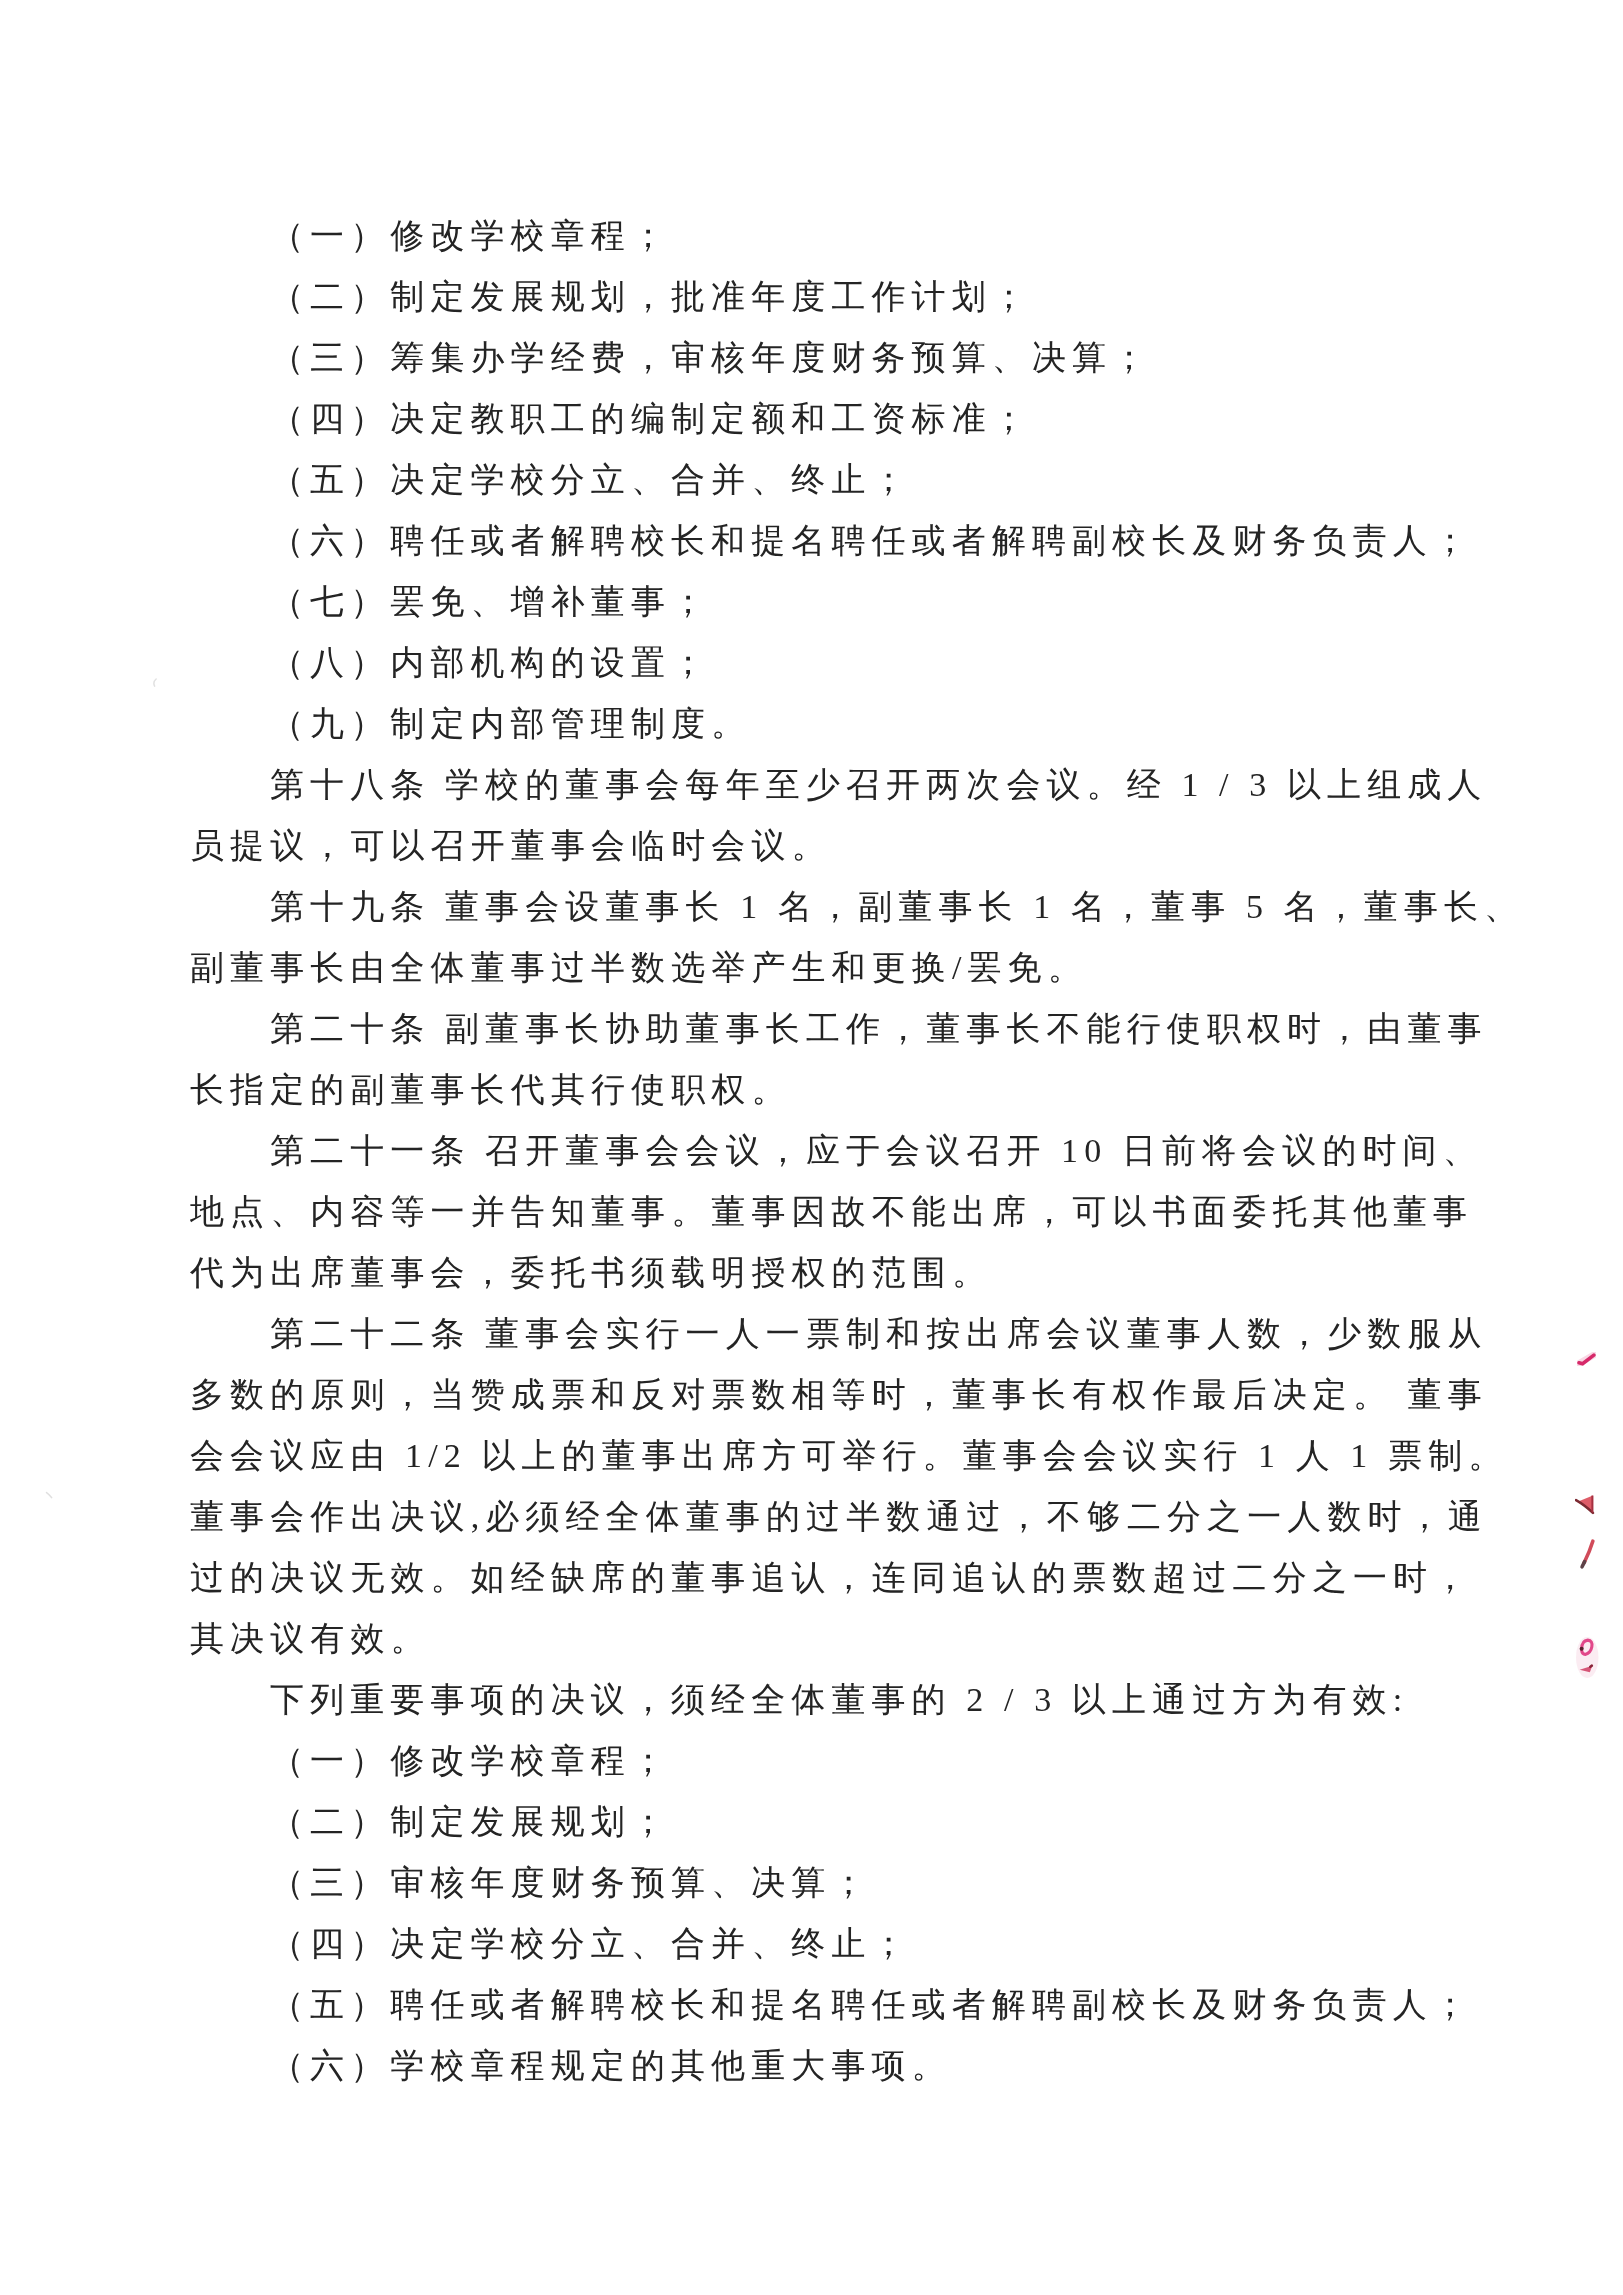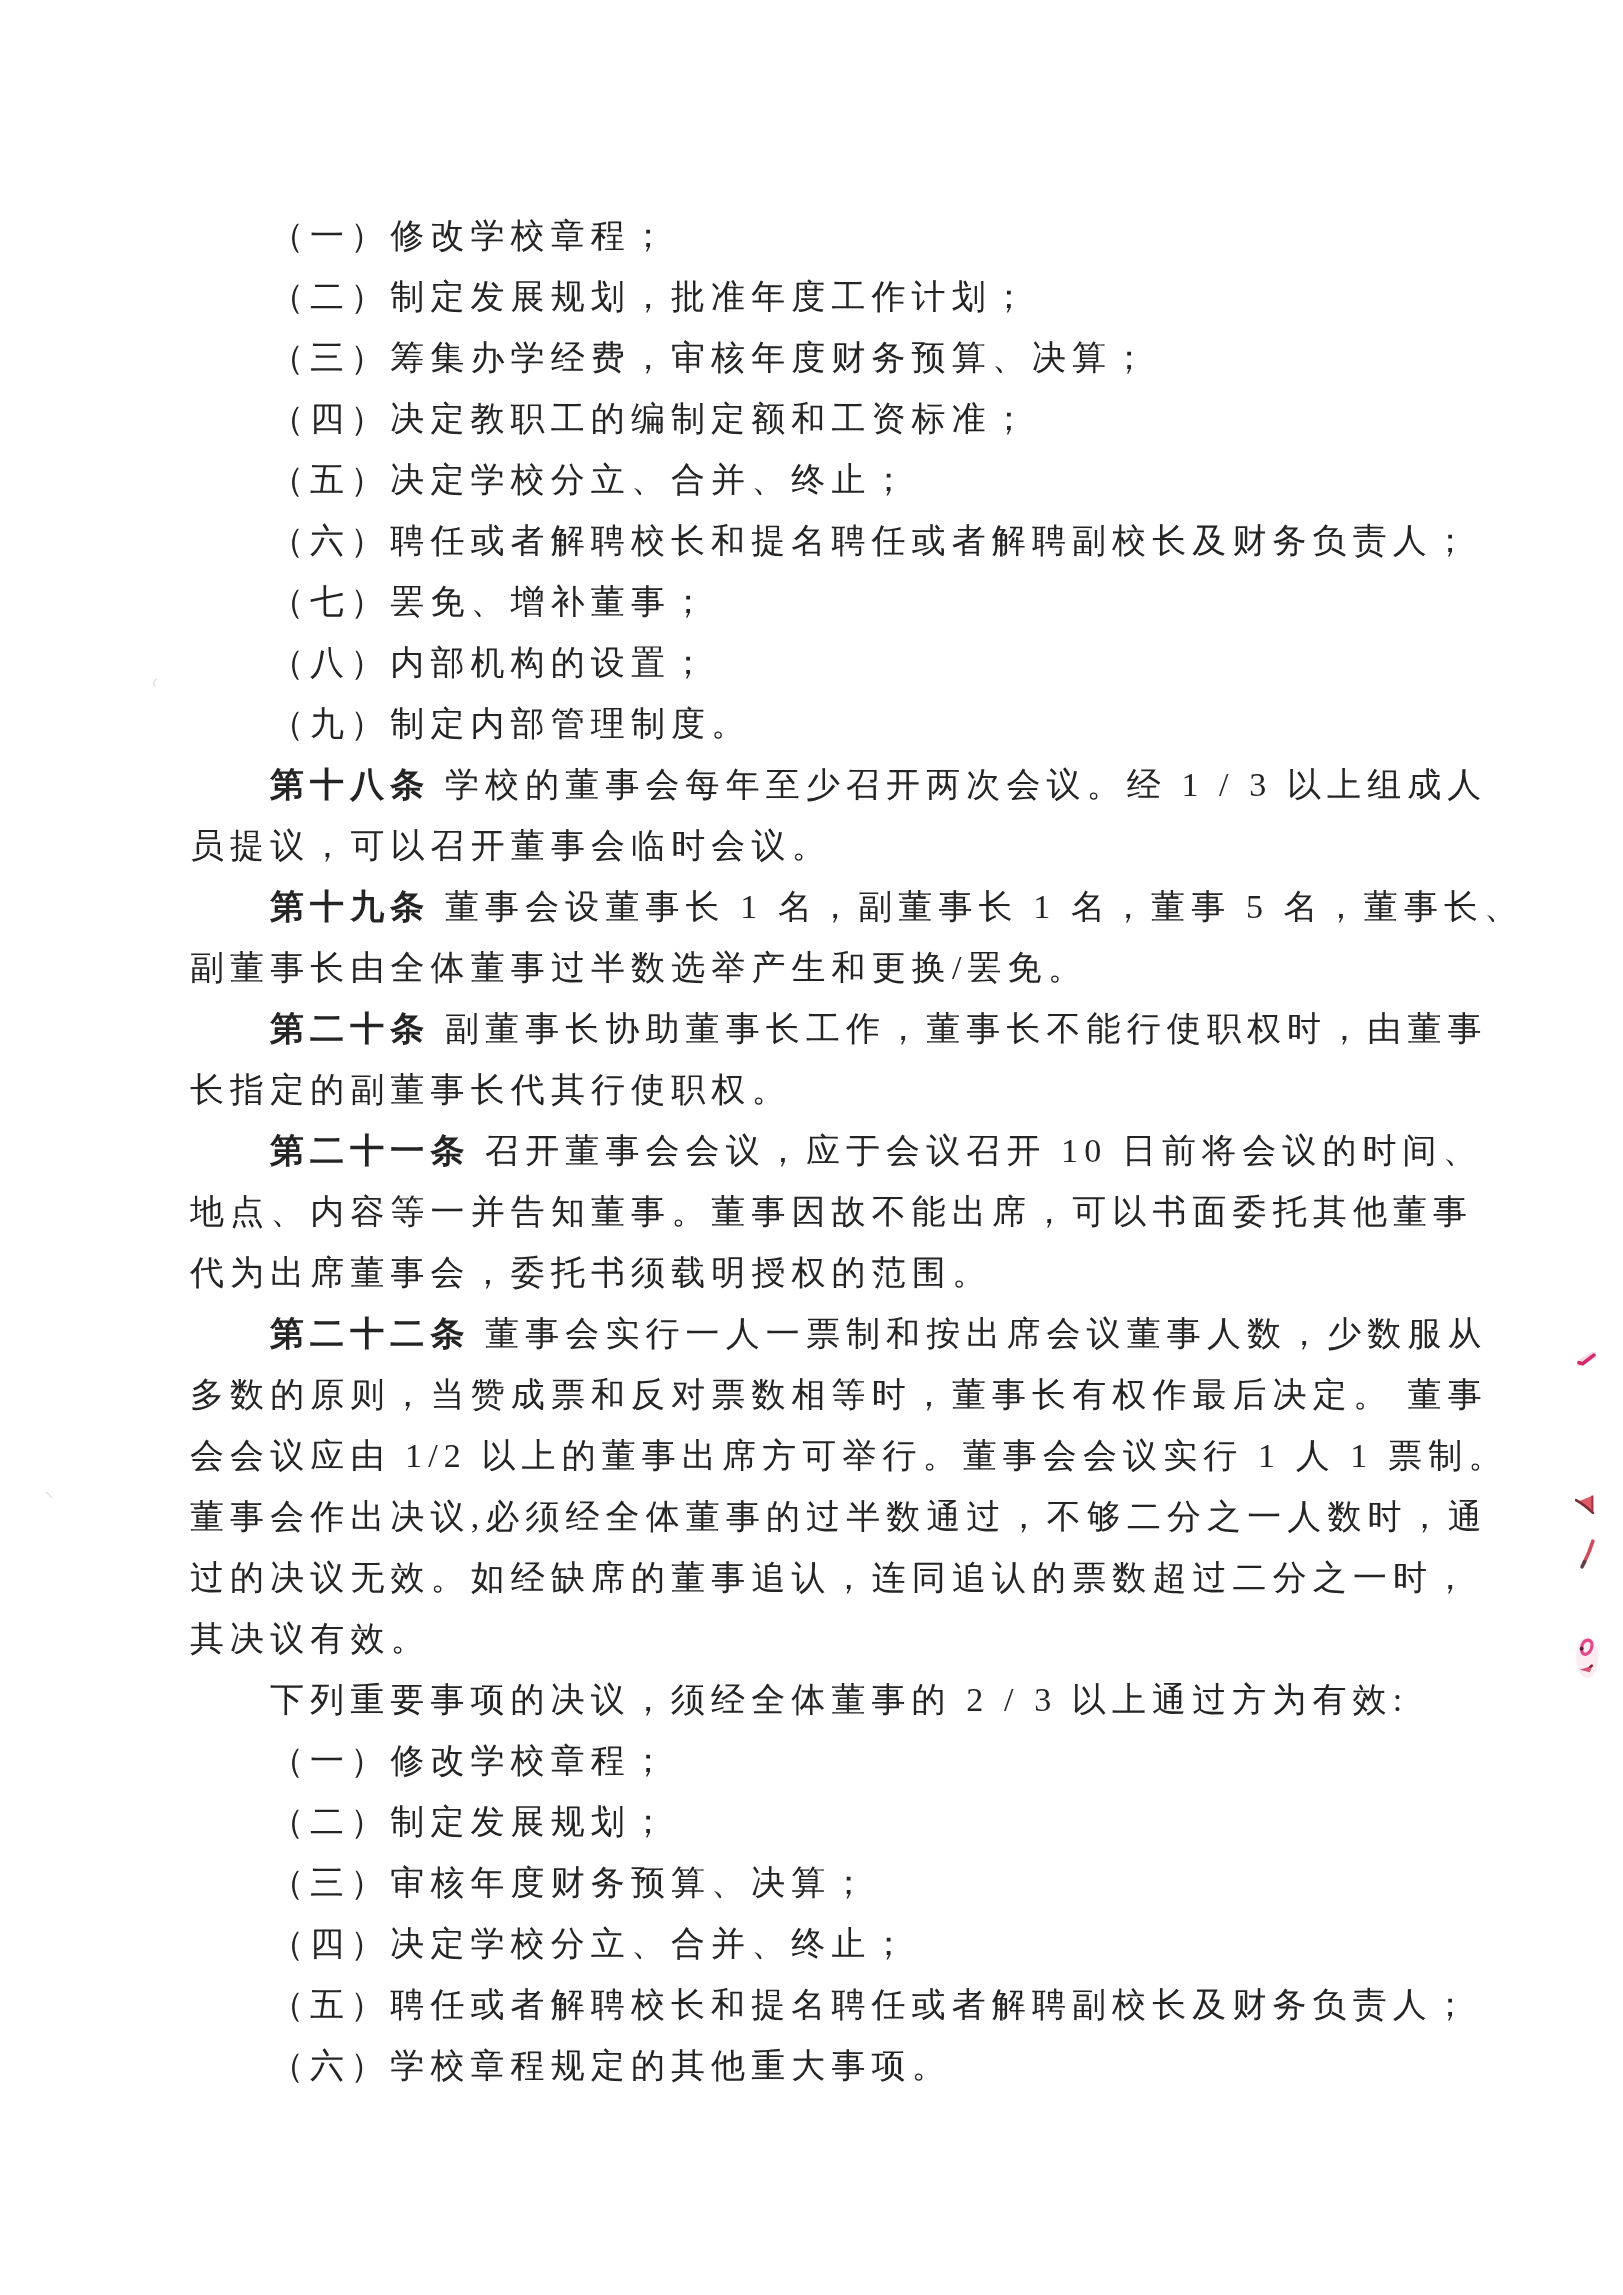--- a/index.html
+++ b/index.html
@@ -26,21 +26,21 @@
     color:var(--ink);
     font-size:34px;
     letter-spacing:6.1px;
     white-space:pre;
   }
   .line{
     height:61px;
     line-height:61px;
   }
   .line.indent{padding-left:80px;}
-  .bold{font-weight:700;}
+  .bold{font-weight:400;}
   .mark{position:absolute;}
   .speck{position:absolute;opacity:.55;}
 </style>
 </head>
 <body>
 
 <div class="page">
 
   <div class="doc"><div class="line indent"><span>（一）修改学校章程；</span></div><div class="line indent"><span>（二）制定发展规划，批准年度工作计划；</span></div><div class="line indent"><span>（三）筹集办学经费，审核年度财务预算、决算；</span></div><div class="line indent"><span>（四）决定教职工的编制定额和工资标准；</span></div><div class="line indent"><span>（五）决定学校分立、合并、终止；</span></div><div class="line indent"><span>（六）聘任或者解聘校长和提名聘任或者解聘副校长及财务负责人；</span></div><div class="line indent"><span>（七）罢免、增补董事；</span></div><div class="line indent"><span>（八）内部机构的设置；</span></div><div class="line indent"><span>（九）制定内部管理制度。</span></div><div class="line indent"><span class="bold">第十八条</span><span> 学校的董事会每年至少召开两次会议。经 1 / 3 以上组成人</span></div><div class="line"><span>员提议，可以召开董事会临时会议。</span></div><div class="line indent"><span class="bold">第十九条</span><span> 董事会设董事长 1 名，副董事长 1 名，董事 5 名，董事长、</span></div><div class="line"><span>副董事长由全体董事过半数选举产生和更换/罢免。</span></div><div class="line indent"><span class="bold">第二十条</span><span> 副董事长协助董事长工作，董事长不能行使职权时，由董事</span></div><div class="line"><span>长指定的副董事长代其行使职权。</span></div><div class="line indent"><span class="bold">第二十一条</span><span> 召开董事会会议，应于会议召开 10 日前将会议的时间、</span></div><div class="line"><span>地点、内容等一并告知董事。董事因故不能出席，可以书面委托其他董事</span></div><div class="line"><span>代为出席董事会，委托书须载明授权的范围。</span></div><div class="line indent"><span class="bold">第二十二条</span><span> 董事会实行一人一票制和按出席会议董事人数，少数服从</span></div><div class="line"><span>多数的原则，当赞成票和反对票数相等时，董事长有权作最后决定。 董事</span></div><div class="line"><span>会会议应由 1/2 以上的董事出席方可举行。董事会会议实行 1 人 1 票制。</span></div><div class="line"><span>董事会作出决议,必须经全体董事的过半数通过，不够二分之一人数时，通</span></div><div class="line"><span>过的决议无效。如经缺席的董事追认，连同追认的票数超过二分之一时，</span></div><div class="line"><span>其决议有效。</span></div><div class="line indent"><span>下列重要事项的决议，须经全体董事的 2 / 3 以上通过方为有效:</span></div><div class="line indent"><span>（一）修改学校章程；</span></div><div class="line indent"><span>（二）制定发展规划；</span></div><div class="line indent"><span>（三）审核年度财务预算、决算；</span></div><div class="line indent"><span>（四）决定学校分立、合并、终止；</span></div><div class="line indent"><span>（五）聘任或者解聘校长和提名聘任或者解聘副校长及财务负责人；</span></div><div class="line indent"><span>（六）学校章程规定的其他重大事项。</span></div></div>
 

